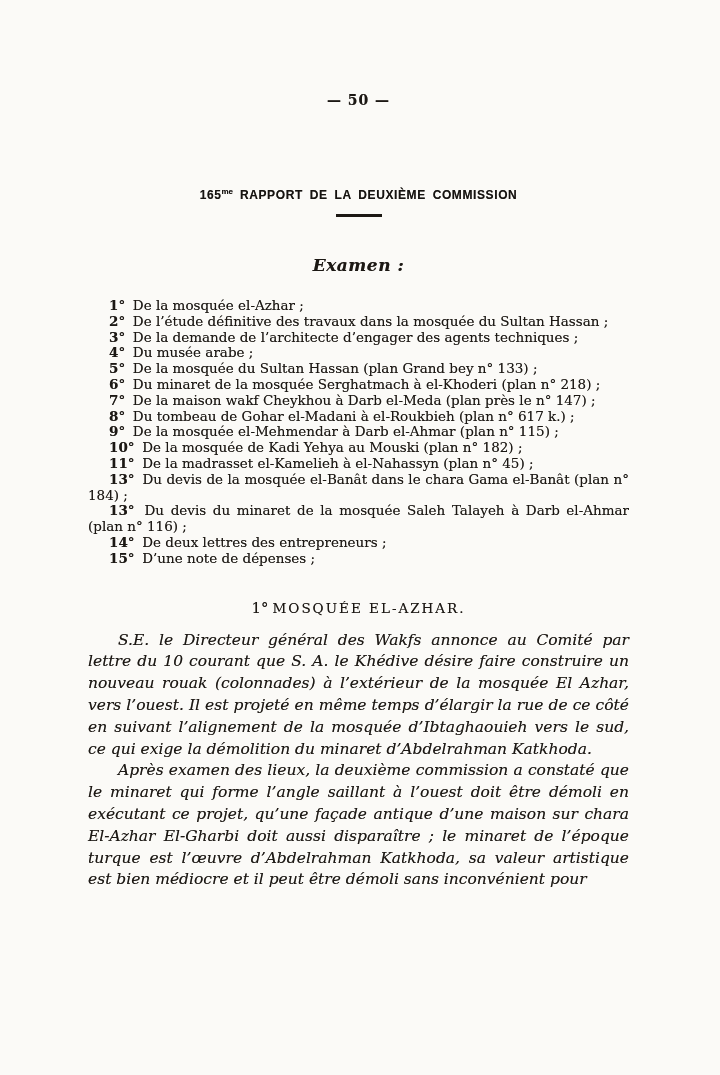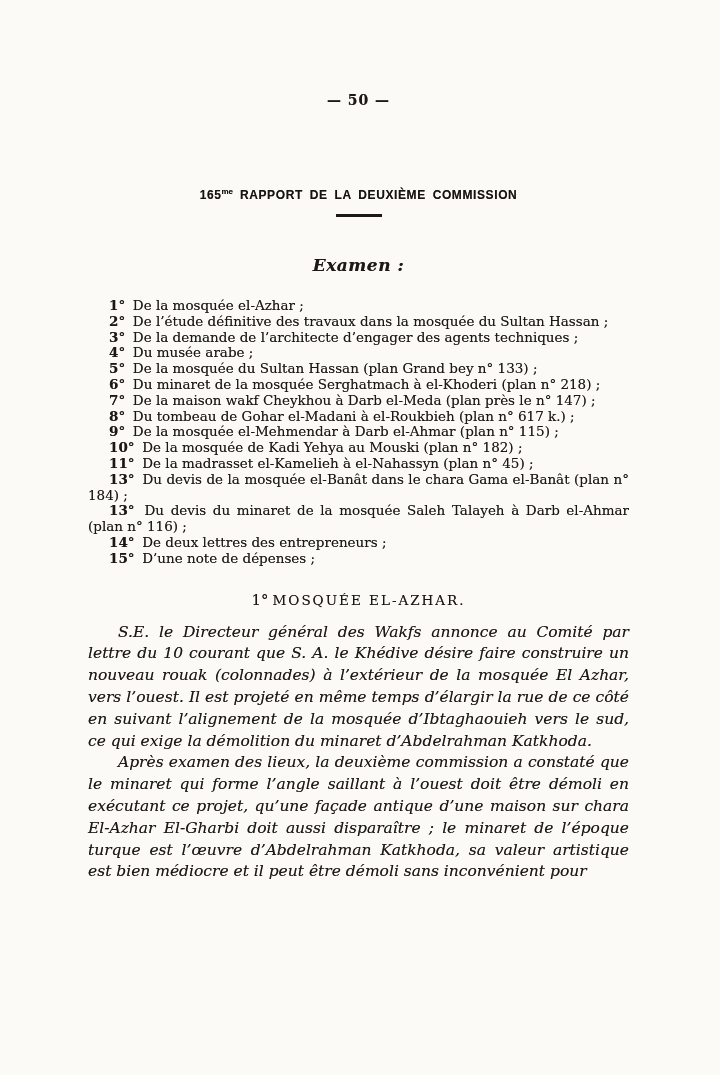--- a/index.html
+++ b/index.html
@@ -78,21 +78,21 @@
     font-size:13.5px;
     line-height:15.8px;
     text-indent:21px;
     text-align:justify;
   }
   .item-num{
     font-weight:bold;
     margin-right:3px;
   }
   .section-heading{
-    margin-top:24px;
+    margin-top:32px;
     text-align:center;
     font-size:13.5px;
     line-height:18px;
     letter-spacing:2px;
   }
   .sec-num{
     font-size:15px;
     letter-spacing:0;
     margin-right:4px;
   }

